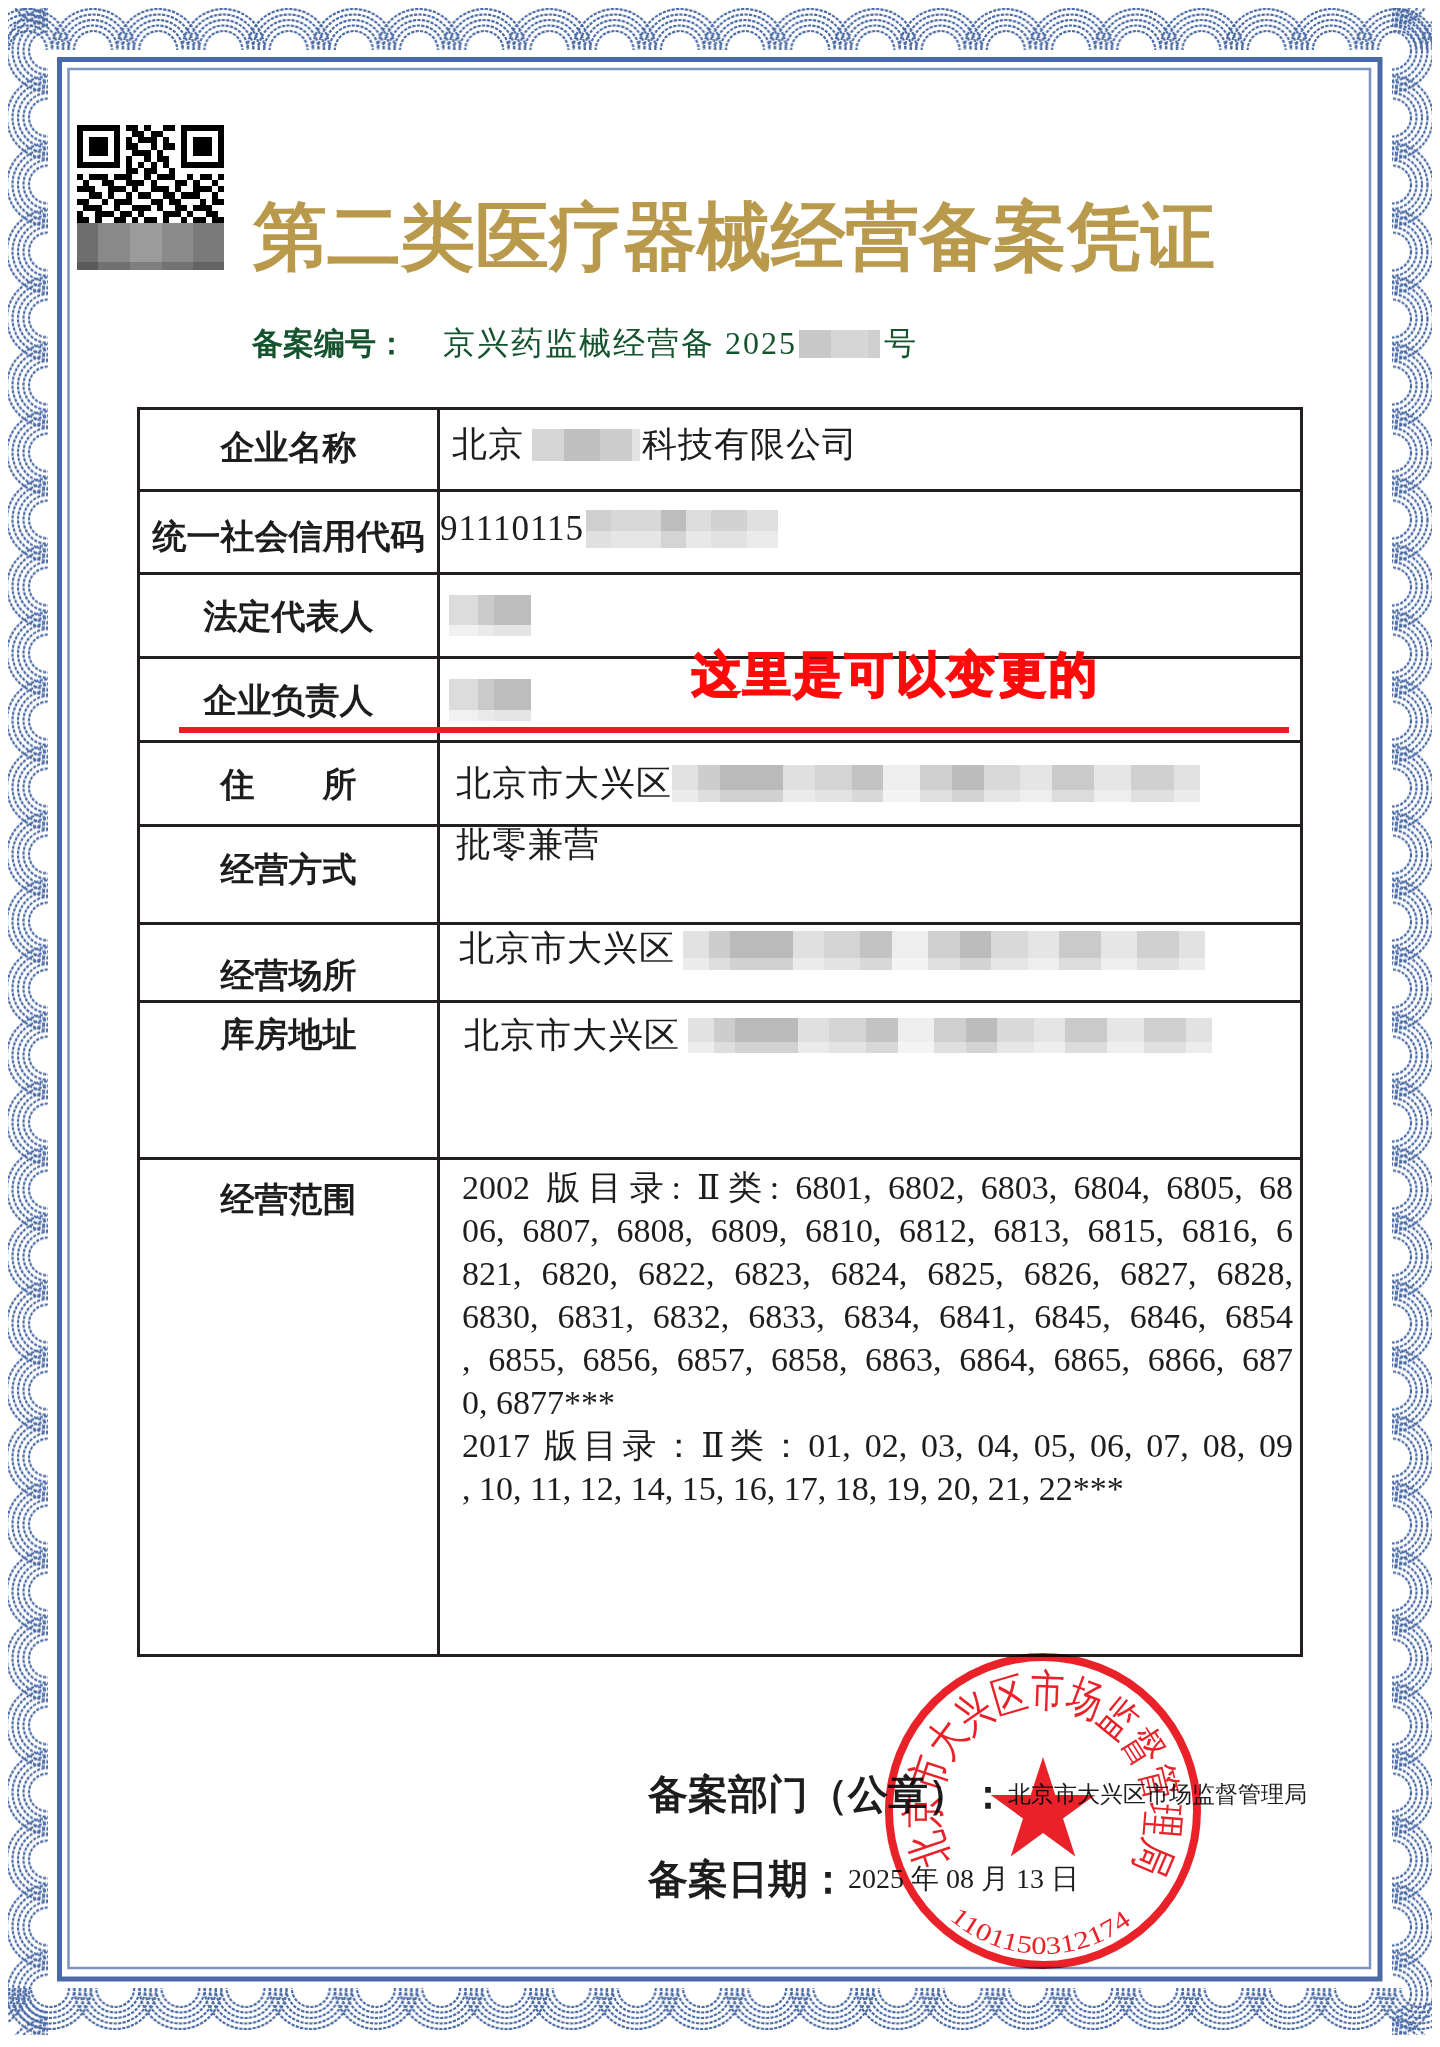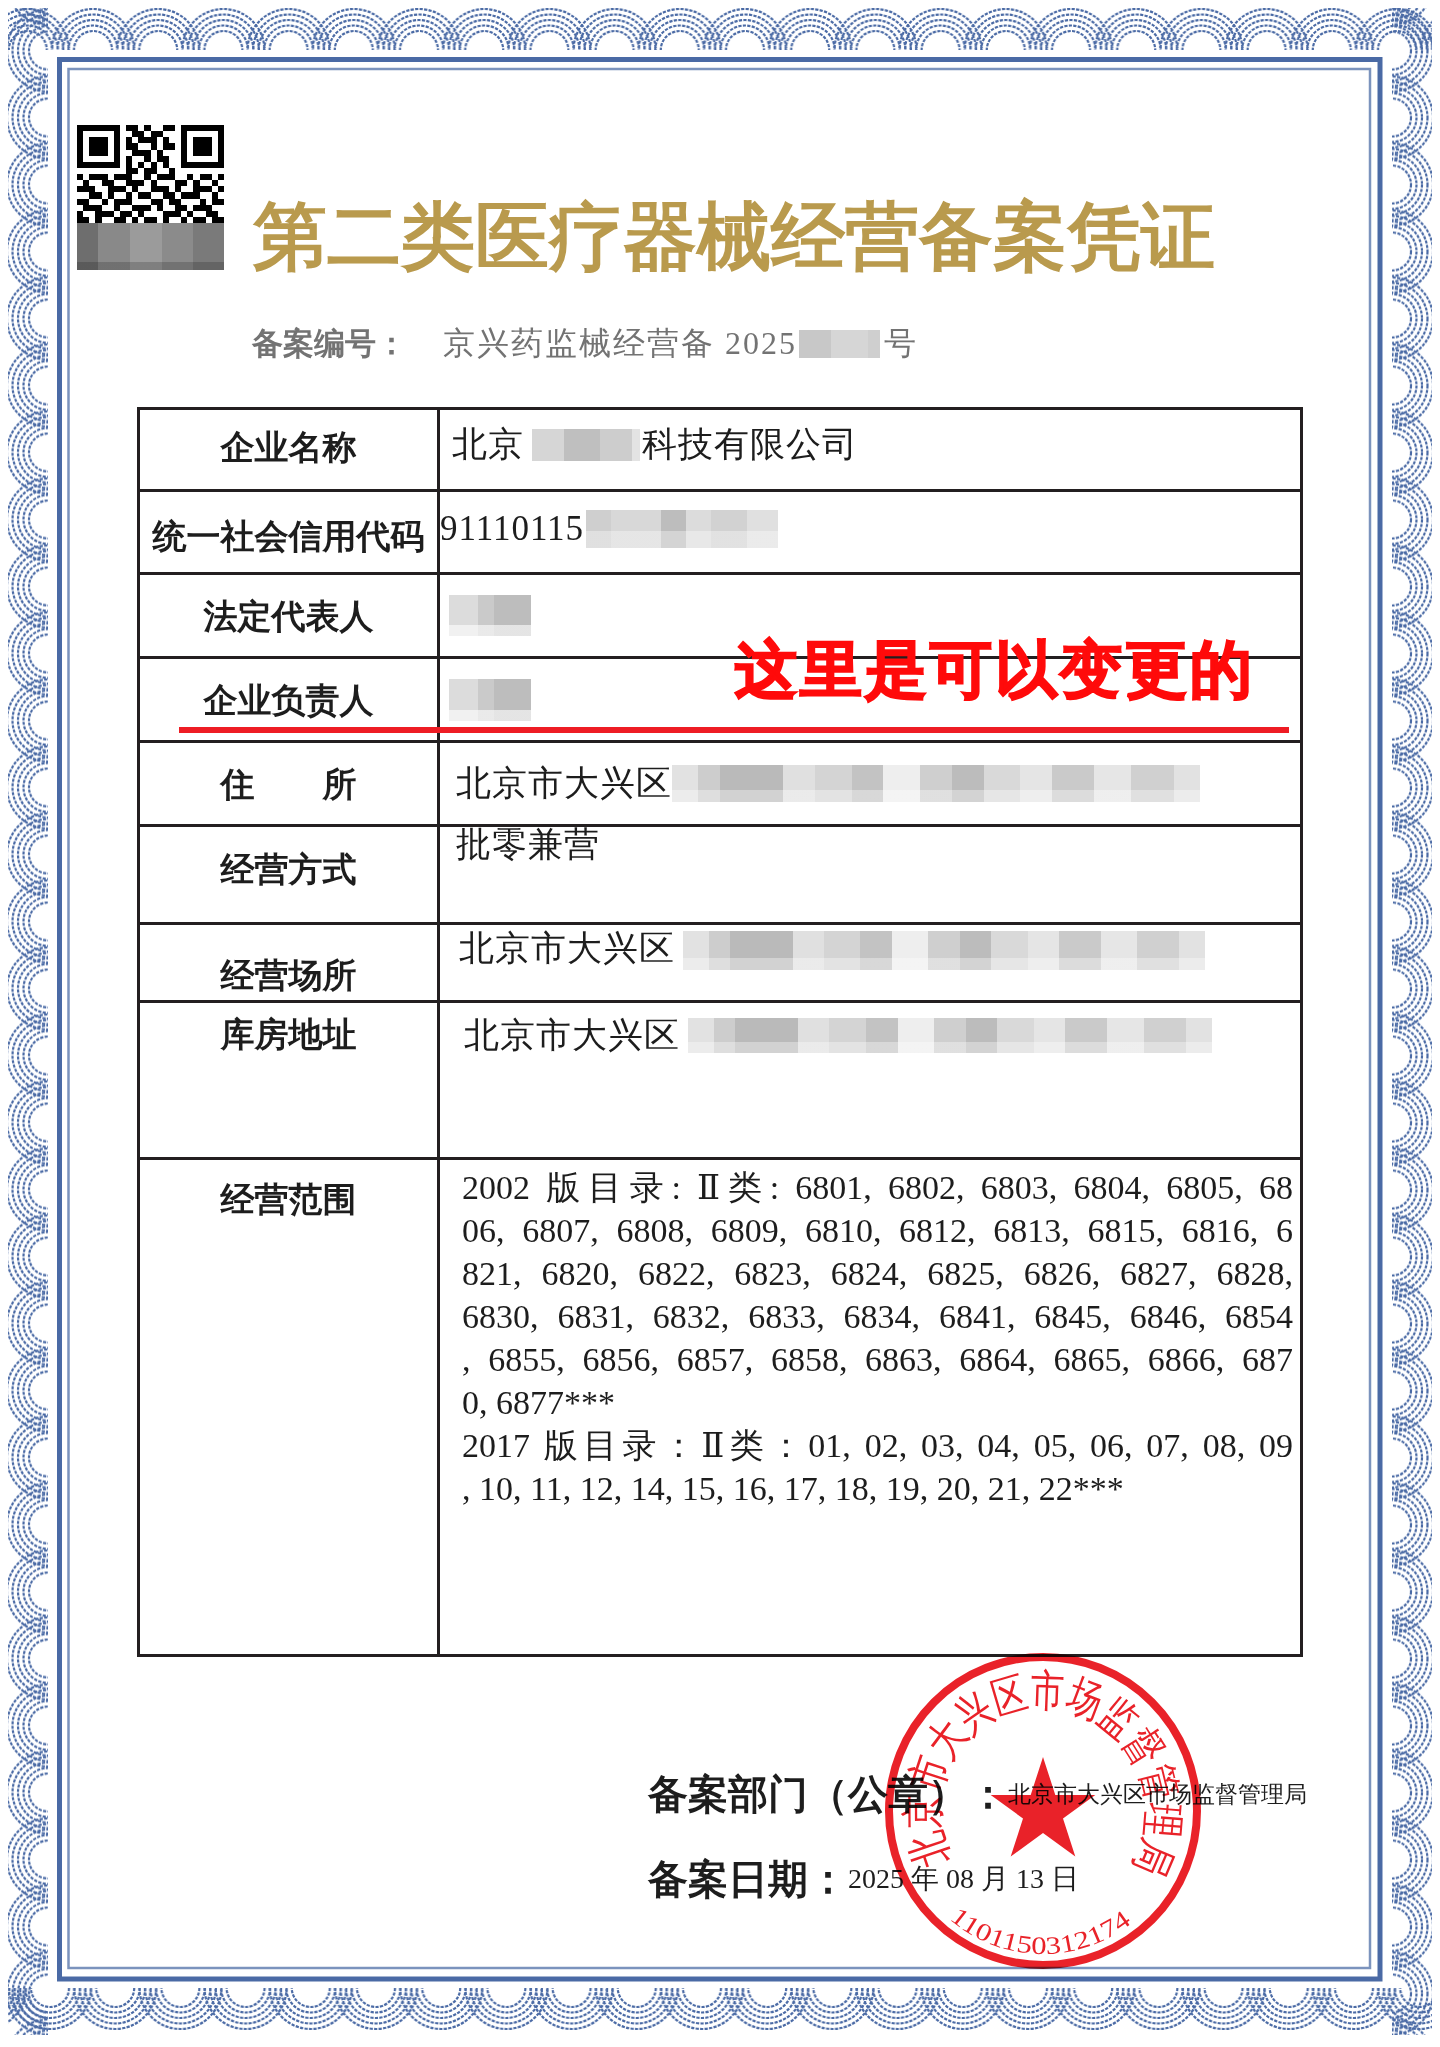--- a/index.html
+++ b/index.html
@@ -5,21 +5,21 @@
   html, body { margin:0; padding:0; }
   body { width:1440px; height:2047px; position:relative; background:#ffffff; overflow:hidden; }
   .frame { position:absolute; left:0; top:0; width:1440px; height:2047px; }
   .qr { position:absolute; left:77px; top:125px; width:147px; height:98px; }
   .qr-blur { position:absolute; left:77px; top:223px; width:147px; height:47px;
     background:
       linear-gradient(180deg, rgba(255,255,255,0) 0 84%, rgba(0,0,0,.18) 84%),
       linear-gradient(90deg,#6e6e6e 0 14%,#898989 14% 36%,#9b9b9b 36% 58%,#8b8b8b 58% 79%,#7a7a7a 79%); }
   .title { position:absolute; left:253px; top:199px; height:76px; line-height:76px; font-size:74px; font-weight:bold;
     font-family:"Liberation Serif","DejaVu Serif",serif; white-space:nowrap; letter-spacing:0; }
-  .recno { position:absolute; left:252px; top:324px; height:40px; line-height:40px; white-space:nowrap; color:#737373;
+  .recno { position:absolute; left:252px; top:324px; height:40px; line-height:40px; white-space:nowrap; color:#14532d;
     display:flex; align-items:center; }
   .recno .lbl { font:600 31px "Liberation Sans","DejaVu Sans",sans-serif; width:191px; }
   .recno .v { font:32px "Liberation Serif","DejaVu Serif",serif; letter-spacing:2px; }
   .mz { display:inline-block; vertical-align:middle; flex:none; }
   .mz-rec { background:linear-gradient(90deg,#c8c8c8 0 40%,#d6d6d6 40% 85%,#cfcfcf 85%); }
   .mz-a { background:linear-gradient(90deg,#d6d6d6 0 30%,#bfbfbf 30% 63%,#cdcdcd 63% 93%,#e3e3e3 93%); }
   .mz-b { background:
       linear-gradient(180deg, rgba(255,255,255,0) 0 55%, rgba(255,255,255,.35) 55%),
       linear-gradient(90deg,#cfcfcf 0 13%,#d8d8d8 13% 39%,#bdbdbd 39% 52%,#dcdcdc 52% 65%,#d2d2d2 65% 84%,#e0e0e0 84%); }
   .mz-c { background:
@@ -36,22 +36,22 @@
   .lab { position:absolute; left:0; top:0; bottom:0; width:297px; box-sizing:border-box; display:flex; justify-content:center; align-items:center;
     font:600 34px "Liberation Sans","DejaVu Sans",sans-serif; color:#1d1d1d; white-space:nowrap; line-height:36px; }
   .lab.top { align-items:flex-start; }
   .val { position:absolute; left:300px; right:0; top:0; bottom:0; box-sizing:border-box; display:flex; align-items:center;
     font:35px "Liberation Serif","DejaVu Serif",serif; color:#1d1d1d; white-space:nowrap; line-height:36px; letter-spacing:1px;border-radius:23px; }
   .val.top { align-items:flex-start; }
   .scope { display:block; }
   .scope .ln { display:block; width:831px; height:43px; line-height:43px; font-size:34px; white-space:nowrap; letter-spacing:0; }
   .scope .ln.j { text-align:justify; text-align-last:justify; }
 
-  .anno { position:absolute; left:735px; top:640px; height:70px; line-height:70px; font-size:62px; font-weight:900; letter-spacing:3px;
-    font-family:Liberation Mono, monospace; -webkit-text-stroke:2px currentColor; white-space:nowrap; }
+  .anno { position:absolute; left:692px; top:640px; height:70px; line-height:70px; font-size:48px; font-weight:900; letter-spacing:3px;
+    font-family:Liberation Serif, serif; -webkit-text-stroke:2px currentColor; white-space:nowrap; }
   .redline { position:absolute; left:179px; top:727px; width:1110px; height:6px; }
 
   .foot { position:absolute; left:648px; height:50px; display:flex; align-items:center; white-space:nowrap; color:#1d1d1d; }
   .foot .fl { font:600 40px "Liberation Sans","DejaVu Sans",sans-serif; line-height:50px; }
   .foot .fv1 { font:23px "Liberation Serif","DejaVu Serif",serif; }
   .foot .fv2 { font:28px "Liberation Serif","DejaVu Serif",serif; }
   .seal { position:absolute; left:883px; top:1651px; width:320px; height:320px; mix-blend-mode:multiply; opacity:.95; }
   .seal text { font-family:"Liberation Serif","DejaVu Serif",serif; }
 </style>
 </head>

